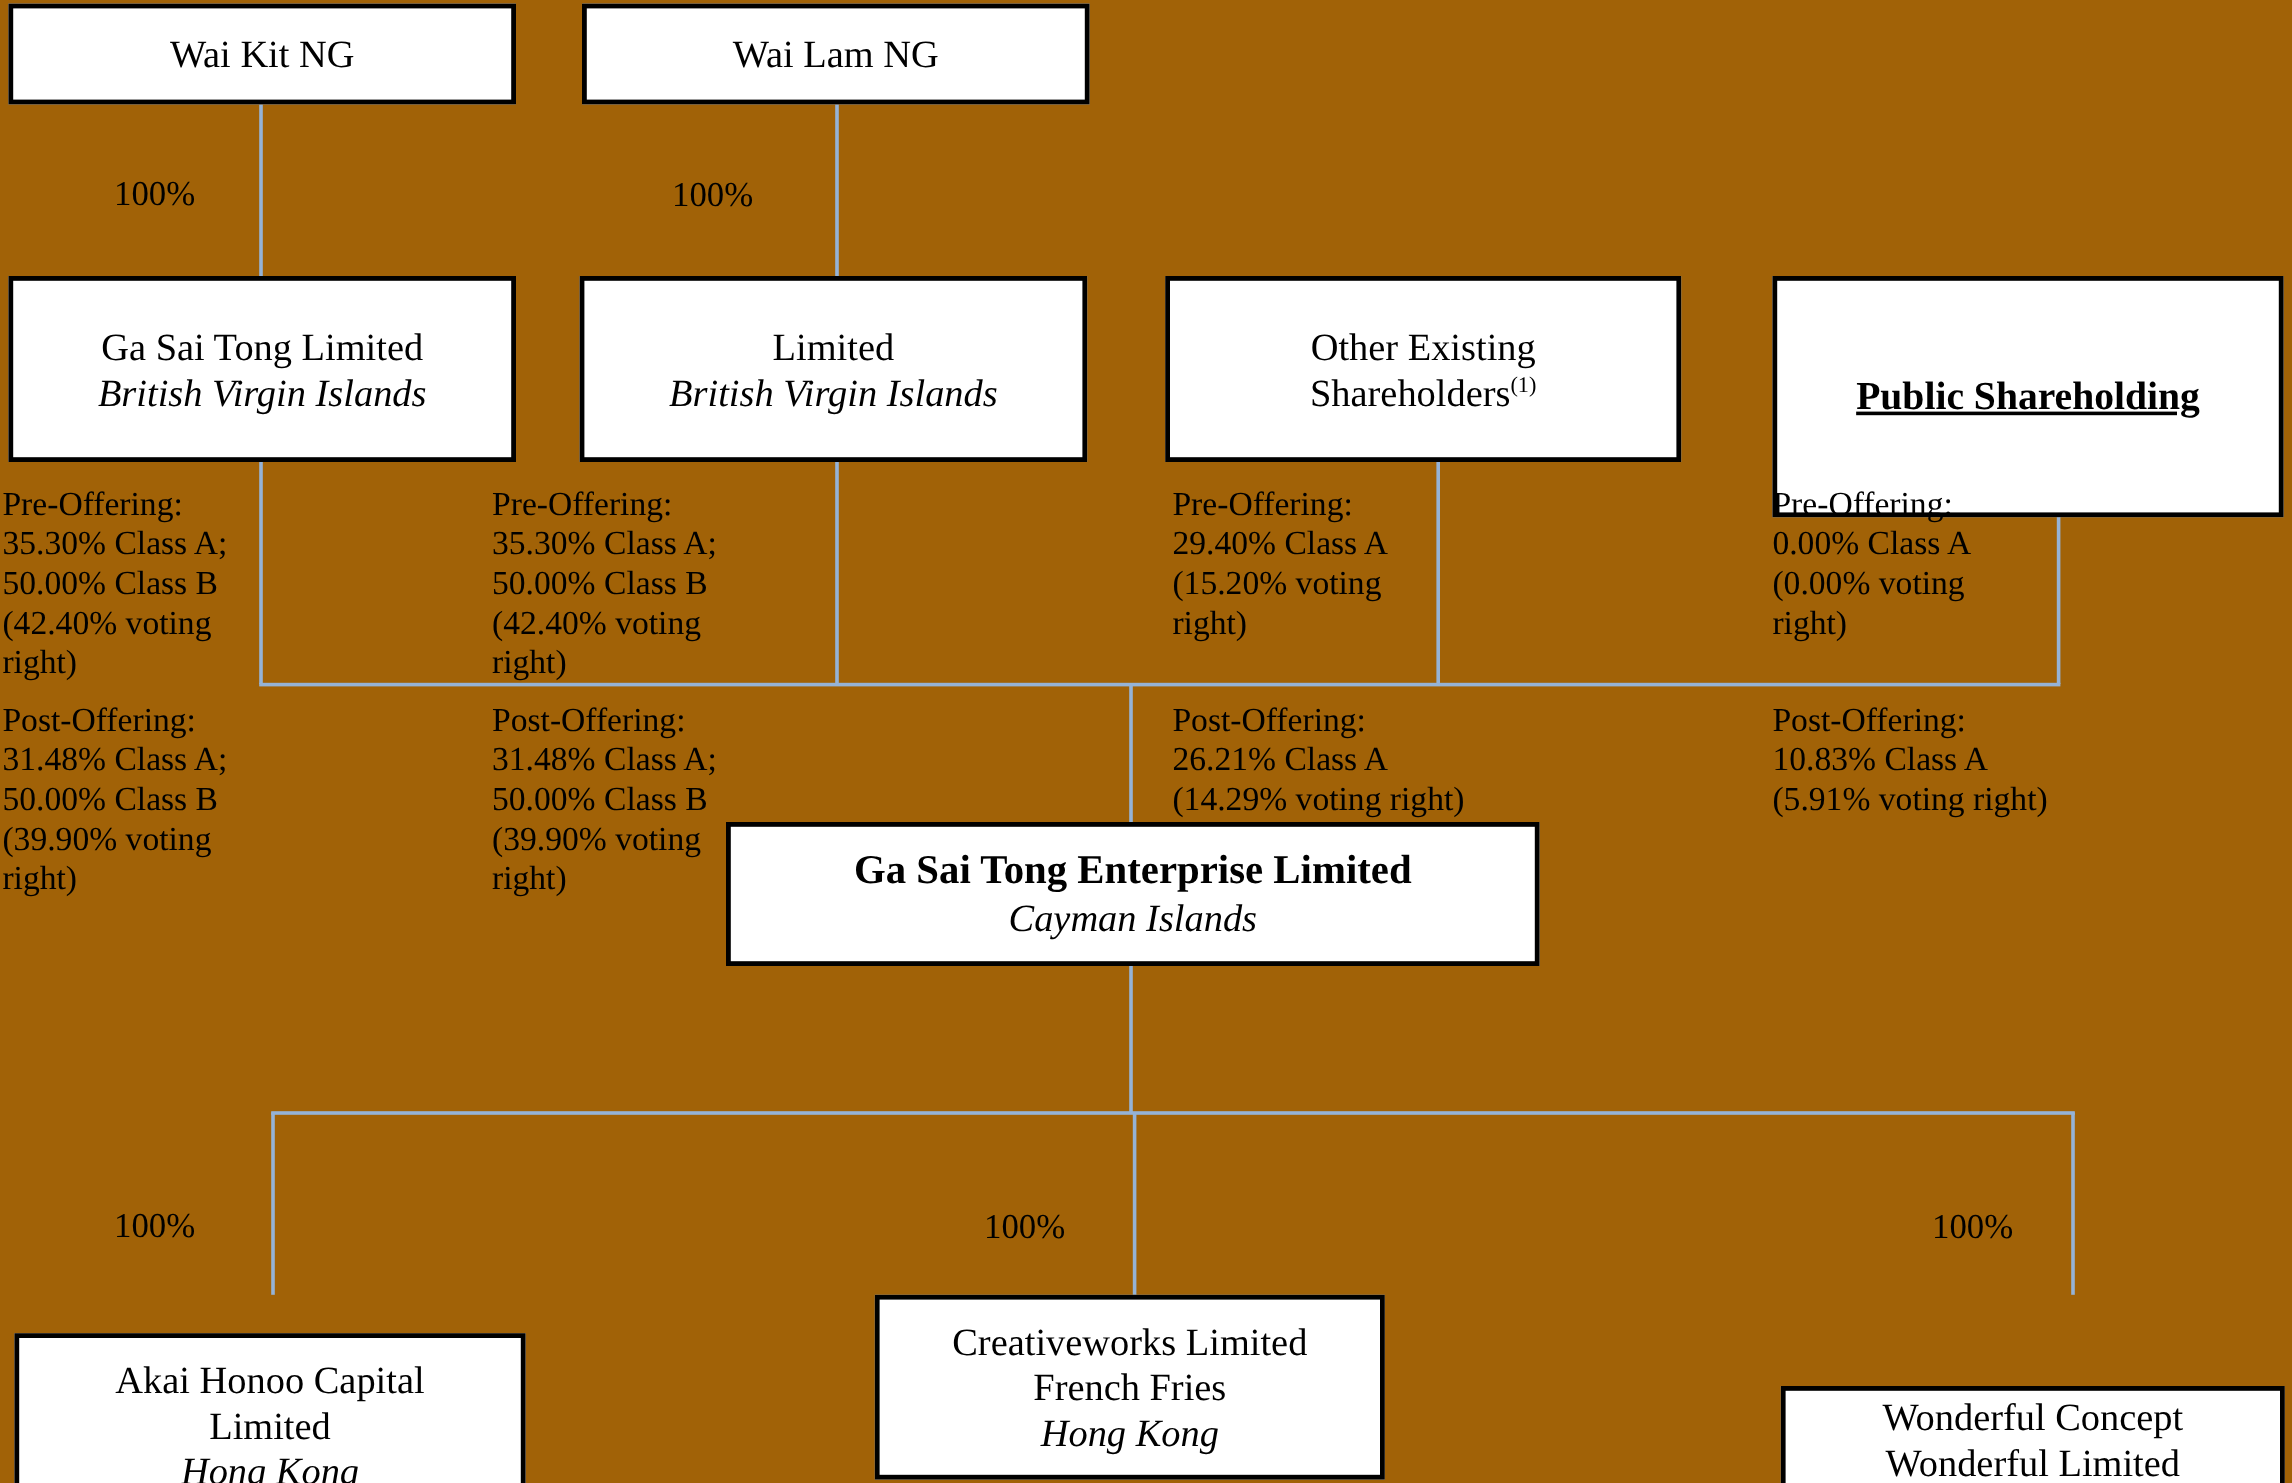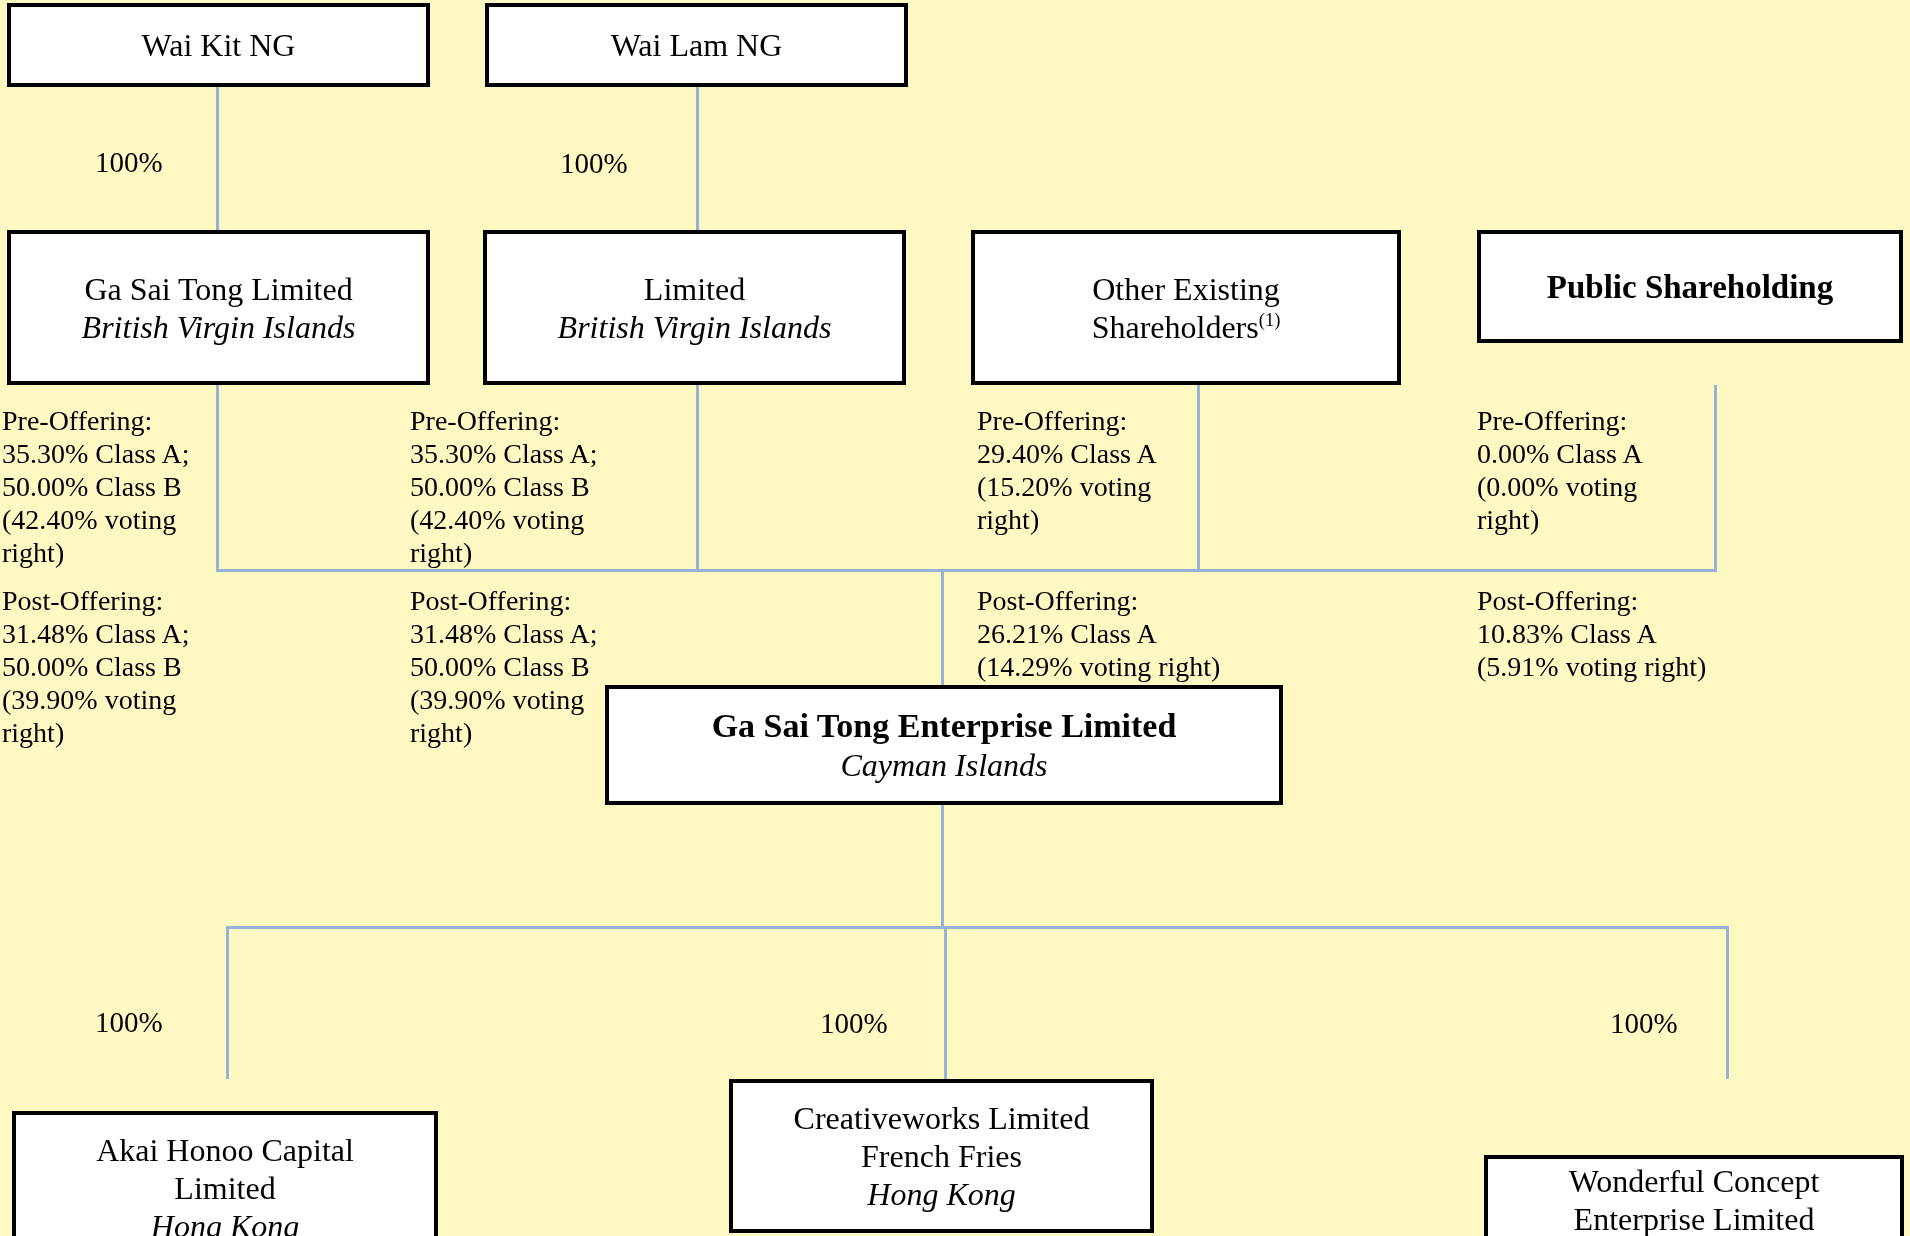--- a/index.html
+++ b/index.html
@@ -1,20 +1,20 @@
 <!DOCTYPE html>
 <html style="--connector: #95B3D7;"><head>
 <meta charset="utf-8">
 <style>
   html, body { margin: 0; padding: 0; background: #ffffff; }
   .canvas {
     position: relative;
     width: 1910px;
     height: 1236px;
-    background: #fef9c3;
+    background: #a16207;
     font-family: "Liberation Serif", "DejaVu Serif", serif;
     color: #000000;
     overflow: hidden;
   }
   .node {
     position: absolute;
     border: 4px solid #000000;
     background: #ffffff;
     box-sizing: border-box;
     display: flex;
@@ -99,21 +99,21 @@
     <div class="jur">British Virgin Islands</div>
   </div>
 
   <div class="node" style="left:971px; top:230px; width:430px; height:155px;">
     <div>Other Existing</div>
     <div>
       <span>Shareholders</span><sup class="fn">(1)</sup>
     </div>
   </div>
 
-  <div class="node bold-title" style="left:1477px; top:230px; width:426px; height:113px; font-size:33px;">
+  <div class="node bold-title" style="left:1477px; top:230px; width:426px; height:201px; font-size:33px;text-decoration:underline;">
       <div>Public Shareholding</div>
     </div>
 
   <div class="note" style="left:2px; top:404px;">
       <div>Pre-Offering:</div>
       <div>35.30% Class A;</div>
       <div>50.00% Class B</div>
       <div>(42.40% voting</div>
       <div>right)</div>
     </div>
@@ -183,18 +183,18 @@
     <div>
         <div>Creativeworks Limited</div>
         <div>French Fries</div>
       </div>
     <div class="jur">Hong Kong</div>
   </div>
 
   <div class="node" style="left:1484px; top:1124px; width:420px; height:127px;margin-top:31px;">
     <div>
         <div>Wonderful Concept</div>
-        <div>Enterprise Limited</div>
+        <div>Wonderful Limited</div>
       </div>
     <div class="jur">Hong Kong</div>
   </div>
 
 </div>
 
 </body></html>

